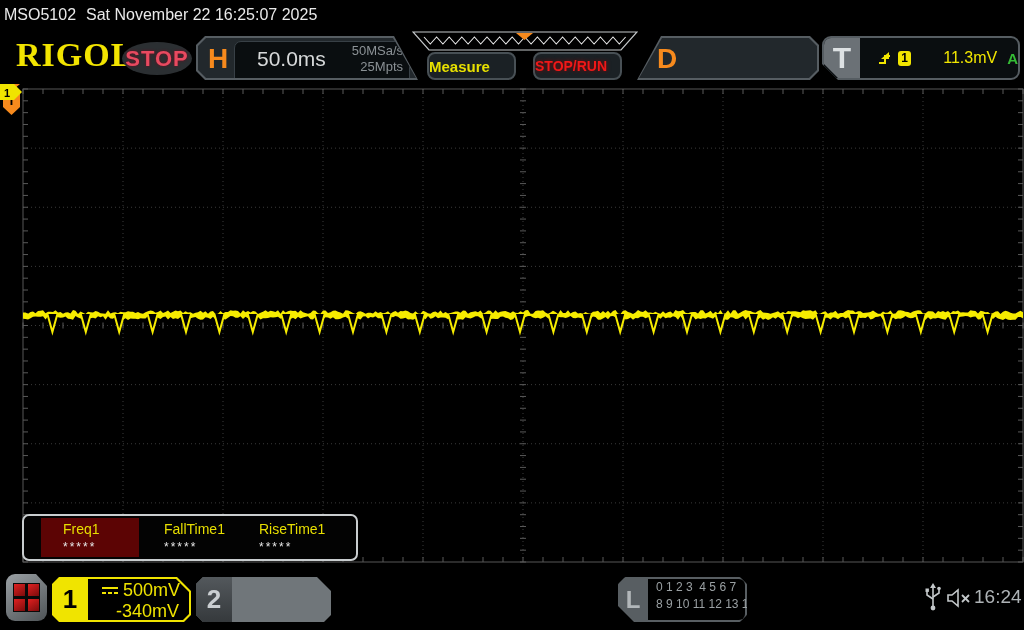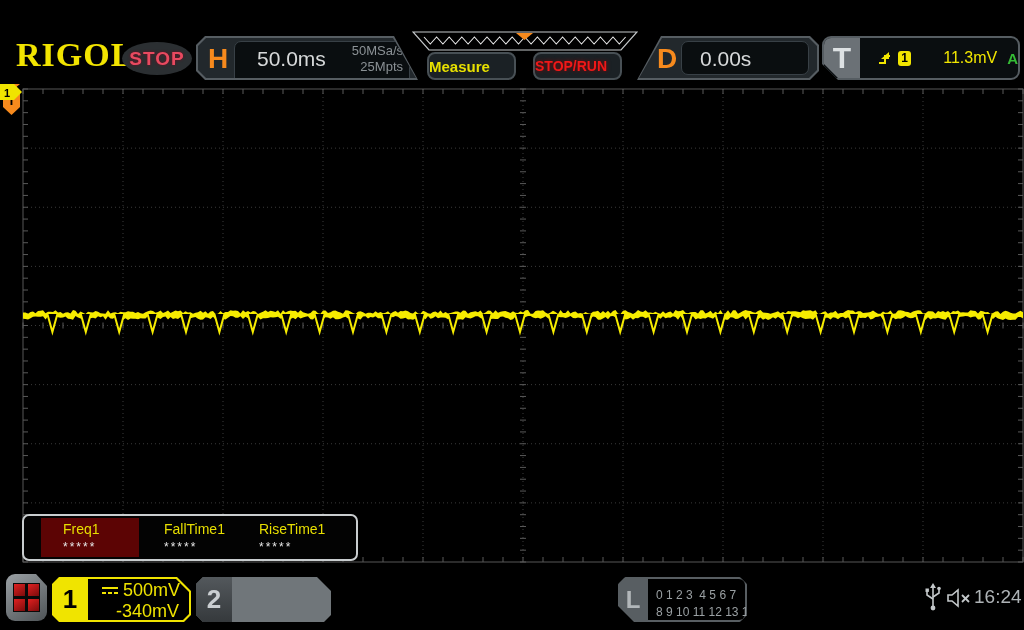--- a/index.html
+++ b/index.html
@@ -11,21 +11,21 @@
     font-size:16px;line-height:30px;}
   .titlebar .model{position:absolute;left:4px;}
   .titlebar .datetime{position:absolute;left:86px;}
 
   
   .toolbar{position:absolute;left:0;top:30px;width:1024px;height:54px;}
   .logo{position:absolute;left:16px;top:6px;font-family:"Liberation Serif",serif;
     font-weight:bold;font-size:34px;color:#f2e400;letter-spacing:1px;}
   .stop-pill{position:absolute;left:122px;top:12px;width:70px;height:33px;border-radius:50%;
     background:#2b2f32;display:flex;align-items:center;justify-content:center;}
-  .stop-pill span{color:#e84a60;font-weight:bold;font-size:19px;letter-spacing:1px;
+  .stop-pill span{color:#e84a60;font-weight:bold;font-size:22px;letter-spacing:1px;
     text-shadow:0 0 3px #6e0d1e;}
 
   .panel-outer{position:absolute;top:6px;height:44px;background:#565d62;}
   .panel-inner{position:absolute;background:#22282c;}
   .h-outer{left:196px;width:222px;
     clip-path:polygon(0 9px,9px 0,198px 0,222px 44px,9px 44px,0 35px);}
   .h-inner{left:2px;top:2px;width:218px;height:40px;
     clip-path:polygon(0 8px,8px 0,195px 0,218px 40px,8px 40px,0 32px);}
   .d-outer{left:637px;width:182px;
     clip-path:polygon(24px 0,173px 0,182px 9px,182px 35px,173px 44px,0 44px);}
@@ -108,34 +108,38 @@
   .ch2 .ch-outer{background:#70767a;}
   .ch2 .ch-num{color:#caced1;background:linear-gradient(180deg,#53585c,#35393c);
     clip-path:polygon(0 7px,7px 0,36px 0,36px 100%,7px 100%,0 calc(100% - 7px));}
   .ch2 .ch-win{color:#b3b8bb;}
   .ch2 .dc-icon .l1{background:#b3b8bb;}
 
   .logic-block{position:absolute;left:618px;top:9px;width:129px;height:45px;
     background:#585e62;border-radius:8px;
     clip-path:polygon(0 7px,7px 0,calc(100% - 7px) 0,100% 7px,100% calc(100% - 7px),calc(100% - 7px) 100%,16px 100%,0 calc(100% - 16px));}
   .logic-win{position:absolute;left:30px;top:2px;right:2px;bottom:2px;background:#000;
-    border-radius:0 6px 6px 0;padding:8px 0 0 8px;}
+    border-radius:0 6px 6px 0;padding:0 0 0 8px;}
   .logic-tab{position:absolute;left:0;top:0;width:30px;height:100%;display:flex;
     align-items:center;justify-content:center;color:#b2b7ba;font-size:24px;font-weight:bold;}
   .logic-row{color:#9aa0a3;font-size:12px;line-height:17px;white-space:pre;}
 
   .usb-icon{position:absolute;left:925px;top:15px;}
   .mute-icon{position:absolute;left:946px;top:19px;}
   .clock{position:absolute;left:974px;top:18px;color:#aeb3b6;font-size:19px;}
 </style>
 </head>
 <body>
 
 <div class="screen">
 
+  <div class="titlebar">
+    <span class="model">MSO5102</span>
+    <span class="datetime">Sat November 22 16:25:07 2025</span>
+  </div>
 
   <div class="toolbar">
     <div class="logo">RIGOL</div>
 
     <div class="stop-pill">
       <span>STOP</span>
     </div>
 
     <div class="panel-outer h-outer">
       <div class="panel-inner h-inner">
@@ -161,23 +165,20 @@
     <div class="toolbtn measure-btn">
       <span>Measure</span>
     </div>
     <div class="toolbtn stoprun-btn">
       <span>STOP/RUN</span>
     </div>
 
     <div class="panel-outer d-outer">
       <div class="panel-inner d-inner">
         <span class="hd-letter" style="left:18px;">D</span>
-        <div class="lcd d-lcd">
-          <span class="delay">0.00s</span>
-        </div>
       </div>
     </div>
 
     <div class="panel-outer t-outer">
       <div class="panel-inner t-inner">
         <div class="t-tab">
           <span>T</span>
         </div>
         <div class="t-content">
           <svg width="16" height="16">

